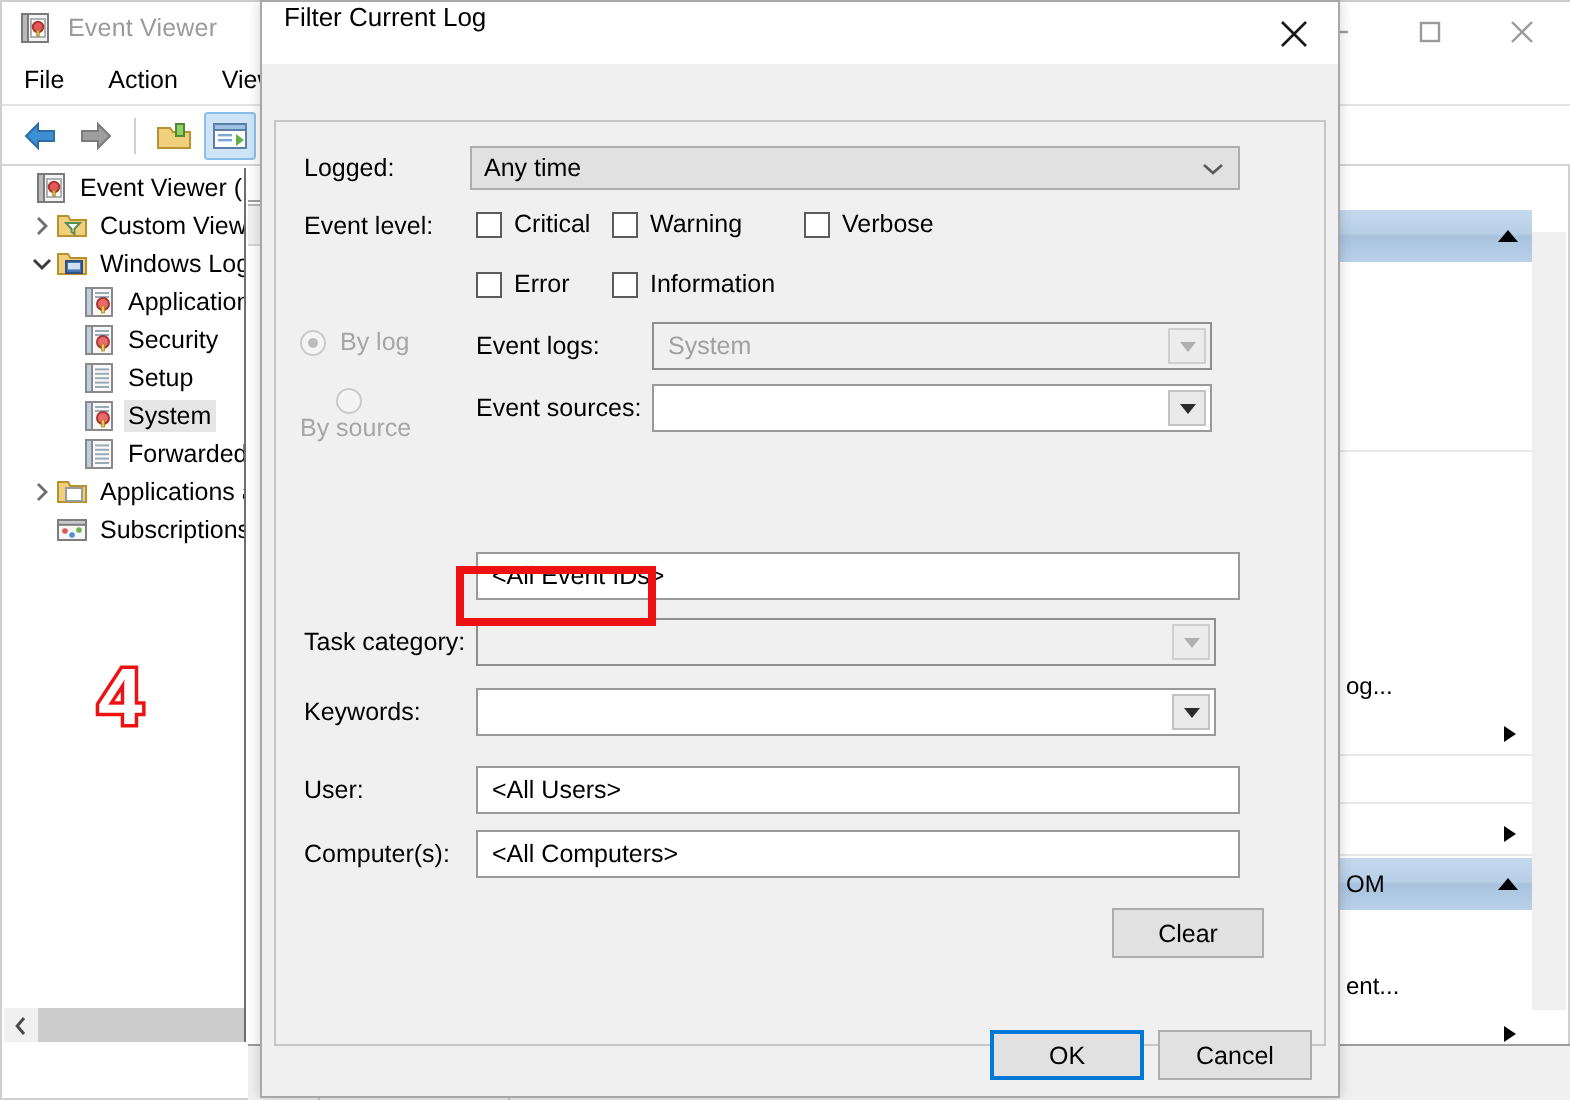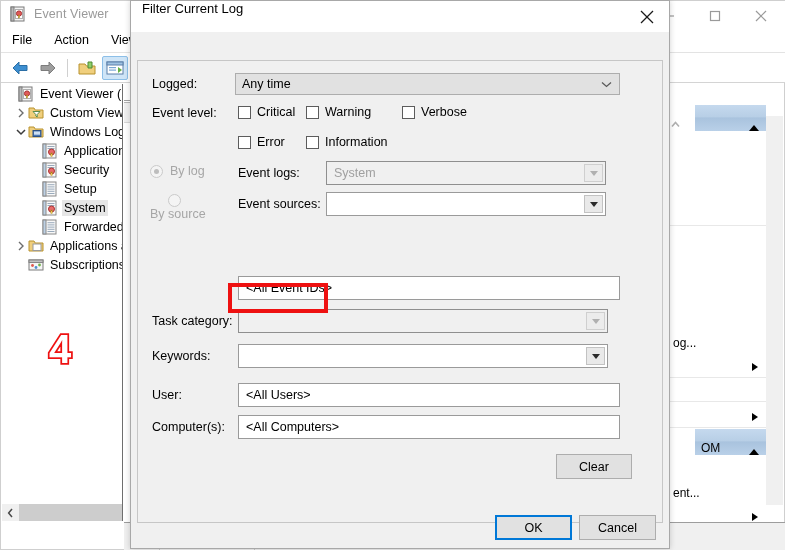--- a/index.html
+++ b/index.html
@@ -125,22 +125,22 @@
     background: #f0f0f0;
   }
   .ap-arrow {
     position: absolute; left: 0; width: 17px; height: 17px;
     display: flex; align-items: center; justify-content: center; color: #b0b0b0; font-size: 9px;
   }
   .ap-group-head {
     position: absolute; left: 0; right: 17px; height: 27px;
     background: linear-gradient(to bottom,#c5d9ee 0%, #b8cfe6 45%, #a9c3de 50%, #b9d0e8 100%);
     border-bottom: 1px solid #ffffff;
-    display: flex; align-items: flex-end; justify-content: space-between;
-    padding: 0 7px 0 6px; font-size: 12px; white-space: nowrap; overflow: hidden; margin-left: 28px;
+    display: flex; align-items: center; justify-content: space-between;
+    padding: 0 7px 0 6px; font-size: 12px; white-space: nowrap; overflow: hidden;
   }
   .ap-item {
     position: absolute; left: 0; right: 17px; height: 22px;
     display: flex; align-items: center; justify-content: space-between;
     padding: 0 8px 0 6px; font-size: 12px; white-space: nowrap; overflow: hidden;
     background: #ffffff; border-bottom: 1px solid #e8e8e8;
   }
   .ap-item.noline { border-bottom: none; }
   .tri-r { width: 0;height:0;border-left:6px solid #000;border-top:4px solid transparent;border-bottom:4px solid transparent; }
   .tri-u { width: 0;height:0;border-bottom:6px solid #000;border-left:5px solid transparent;border-right:5px solid transparent; }

